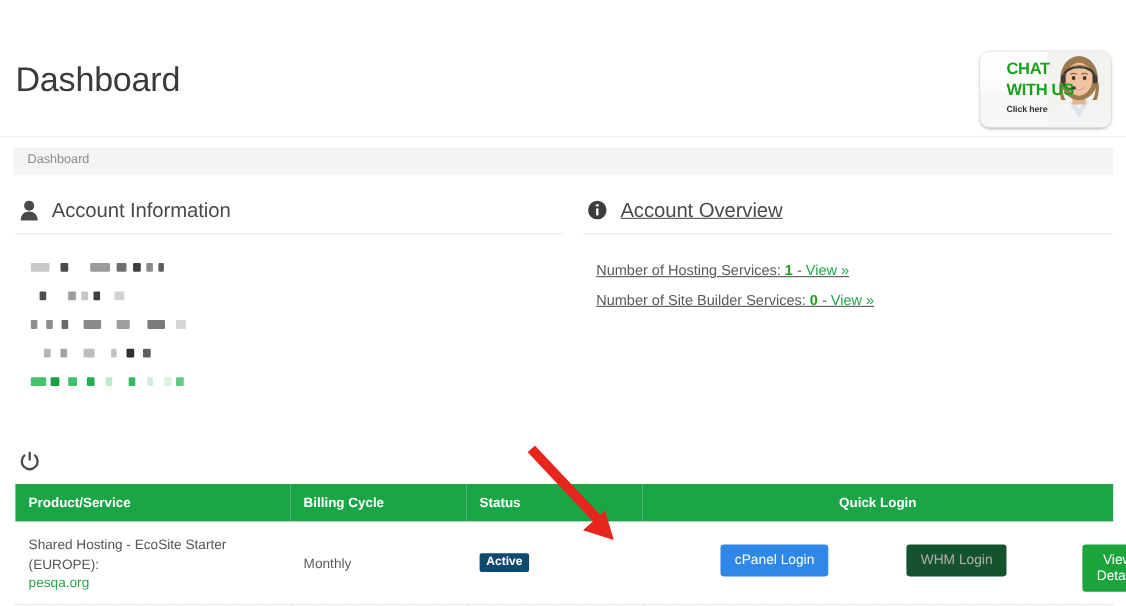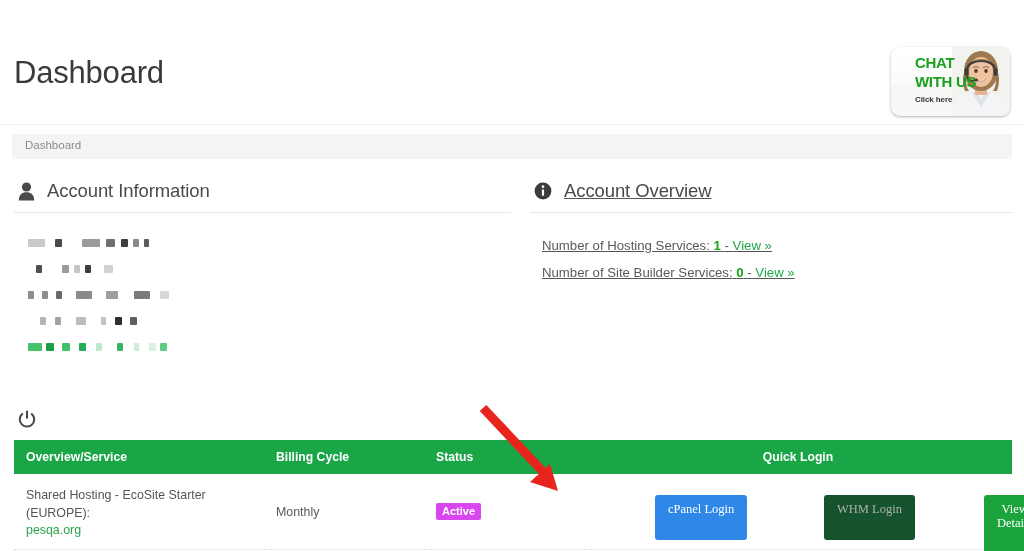--- a/index.html
+++ b/index.html
@@ -109,29 +109,29 @@
     font-size: 12.4px; color: #5a5a5a; vertical-align: middle;
     padding: 12px 0 12px 12px; border-bottom: 1px dotted #d9d9d9;
     height: 64px;
   }
   .qsl-table tbody td.center { text-align: center; padding-left: 0; }
 
   .svc-name { line-height: 18px; color: #555555; }
   .svc-domain { color: #2aa34a; text-decoration: none; display: inline-block; margin-top: 1px; }
 
   .badge-active {
-    display: inline-block; background: #d946ef; color: #ffffff;
+    display: inline-block; background: #0c4a6e; color: #ffffff;
     font-size: 11px; font-weight: bold; padding: 2px 6px 3px 6px;
     border-radius: 2px; line-height: 12px;
   }
 
   .btn {
     display: inline-block; border: none; border-radius: 3px;
-    font-size: 12.5px; font-family: Liberation Serif, serif;
-    padding: 7px 13px 24px 13px; cursor: pointer; line-height: 14px;
+    font-size: 12.5px; font-family: Liberation Sans, sans-serif;
+    padding: 7px 13px 8px 13px; cursor: pointer; line-height: 14px;
   }
   .btn-cpanel { background: #2f87e8; color: #ffffff; }
   .btn-whm    { background: #14532d; color: #b0b0b0; cursor: default; }
   .btn-view   { background: #1ba43c; color: #ffffff; }
 
   
   .arrow-annotation {
     position: absolute; left: 460px; top: 358px;
     width: 130px; height: 105px; pointer-events: none; z-index: 40;
   }
@@ -296,21 +296,21 @@
         <svg class="icon-power" width="18" height="19" viewBox="0 0 18 19" xmlns="http://www.w3.org/2000/svg">
           <path d="M4.2 4.0 A 7.2 7.2 0 1 0 13.8 4.0" stroke="#4a4a4a" stroke-width="2.1" fill="none" stroke-linecap="round"></path>
           <rect x="7.95" y="0.6" width="2.1" height="8.2" rx="1" fill="#4a4a4a"></rect>
         </svg>
       </span>
     </div>
 
     <table class="qsl-table">
       <thead>
         <tr>
-          <th style="width:250px">Overview/Service</th>
+          <th style="width:250px">Product/Service</th>
           <th style="width:160px">Billing Cycle</th>
           <th style="width:160px">Status</th>
           <th class="center" style="width:428px">Quick Login</th>
         </tr>
       </thead>
       <tbody>
         <tr>
           <td>
             <div class="svc-name">Shared Hosting - EcoSite Starter (EUROPE):</div>
             <a href="#" class="svc-domain">pesqa.org</a>

